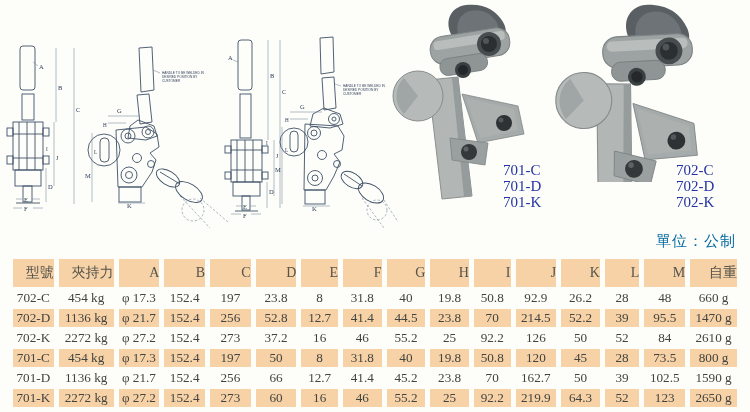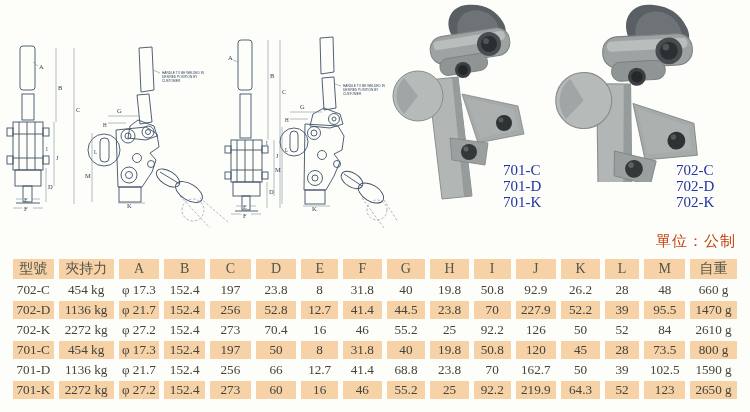--- a/index.html
+++ b/index.html
@@ -8,25 +8,25 @@
   .page{position:absolute;inset:0}
   svg.drawing,svg.photo{position:absolute}
   #drawing-left{left:0;top:0}
   #drawing-right{left:220px;top:0}
   #photo-701{left:390px;top:0}
   #photo-702{left:548px;top:0}
   .blue-labels{position:absolute;color:#2433a4;font-size:15px;line-height:16px;
                font-family:"Liberation Serif",serif}
   #labels-701{left:503px;top:162px}
   #labels-702{left:676px;top:162px}
-  .unit{position:absolute;left:656px;top:232px;font-size:15px;color:#c2410c;letter-spacing:1px}
+  .unit{position:absolute;left:656px;top:232px;font-size:15px;color:#0369a1;letter-spacing:1px}
   table#spec{position:absolute;left:8px;top:257px;width:734px;table-layout:fixed;
              border-collapse:separate;border-spacing:5px 2px;color:#43433f}
-  #spec th{background:#f6d2a6;font-weight:normal;font-size:14px;height:20px;padding:0;
-           color:#55544d;text-align:center}
+  #spec th{background:#f6d2a6;font-weight:normal;font-size:14px;height:28px;padding:0;
+           color:#55544d;text-align:right}
   #spec td{text-align:center;font-size:13.2px;height:18px;padding:0;white-space:nowrap;
            overflow:hidden}
   #spec tr.hl td{background:#f6d2a6}
   .dim{font-family:"Liberation Serif",serif;font-size:6.5px;fill:#31425c}
   .dimsm{font-family:"Liberation Serif",serif;font-size:5.2px;fill:#31425c}
   .note{font-family:"Liberation Sans",sans-serif;font-size:3.2px;fill:#31425c}
   .ln{stroke:#3e5068;stroke-width:.9;fill:none}
   .dl{stroke:#7687a0;stroke-width:.55;fill:none}
   .dash{stroke:#7687a0;stroke-width:.6;fill:none;stroke-dasharray:2.5 1.8}
 </style>
@@ -299,33 +299,33 @@
           <td>1136 kg</td>
           <td>φ 21.7</td>
           <td>152.4</td>
           <td>256</td>
           <td>52.8</td>
           <td>12.7</td>
           <td>41.4</td>
           <td>44.5</td>
           <td>23.8</td>
           <td>70</td>
-          <td>227.9</td>
+          <td>214.5</td>
           <td>52.2</td>
           <td>39</td>
           <td>95.5</td>
           <td>1470 g</td>
         </tr>
         <tr>
           <td>702-K</td>
           <td>2272 kg</td>
           <td>φ 27.2</td>
           <td>152.4</td>
           <td>273</td>
-          <td>70.4</td>
+          <td>37.2</td>
           <td>16</td>
           <td>46</td>
           <td>55.2</td>
           <td>25</td>
           <td>92.2</td>
           <td>126</td>
           <td>50</td>
           <td>52</td>
           <td>84</td>
           <td>2610 g</td>
@@ -350,21 +350,21 @@
         </tr>
         <tr>
           <td>701-D</td>
           <td>1136 kg</td>
           <td>φ 21.7</td>
           <td>152.4</td>
           <td>256</td>
           <td>66</td>
           <td>12.7</td>
           <td>41.4</td>
-          <td>68.8</td>
+          <td>45.2</td>
           <td>23.8</td>
           <td>70</td>
           <td>162.7</td>
           <td>50</td>
           <td>39</td>
           <td>102.5</td>
           <td>1590 g</td>
         </tr>
         <tr class="hl">
           <td>701-K</td>

